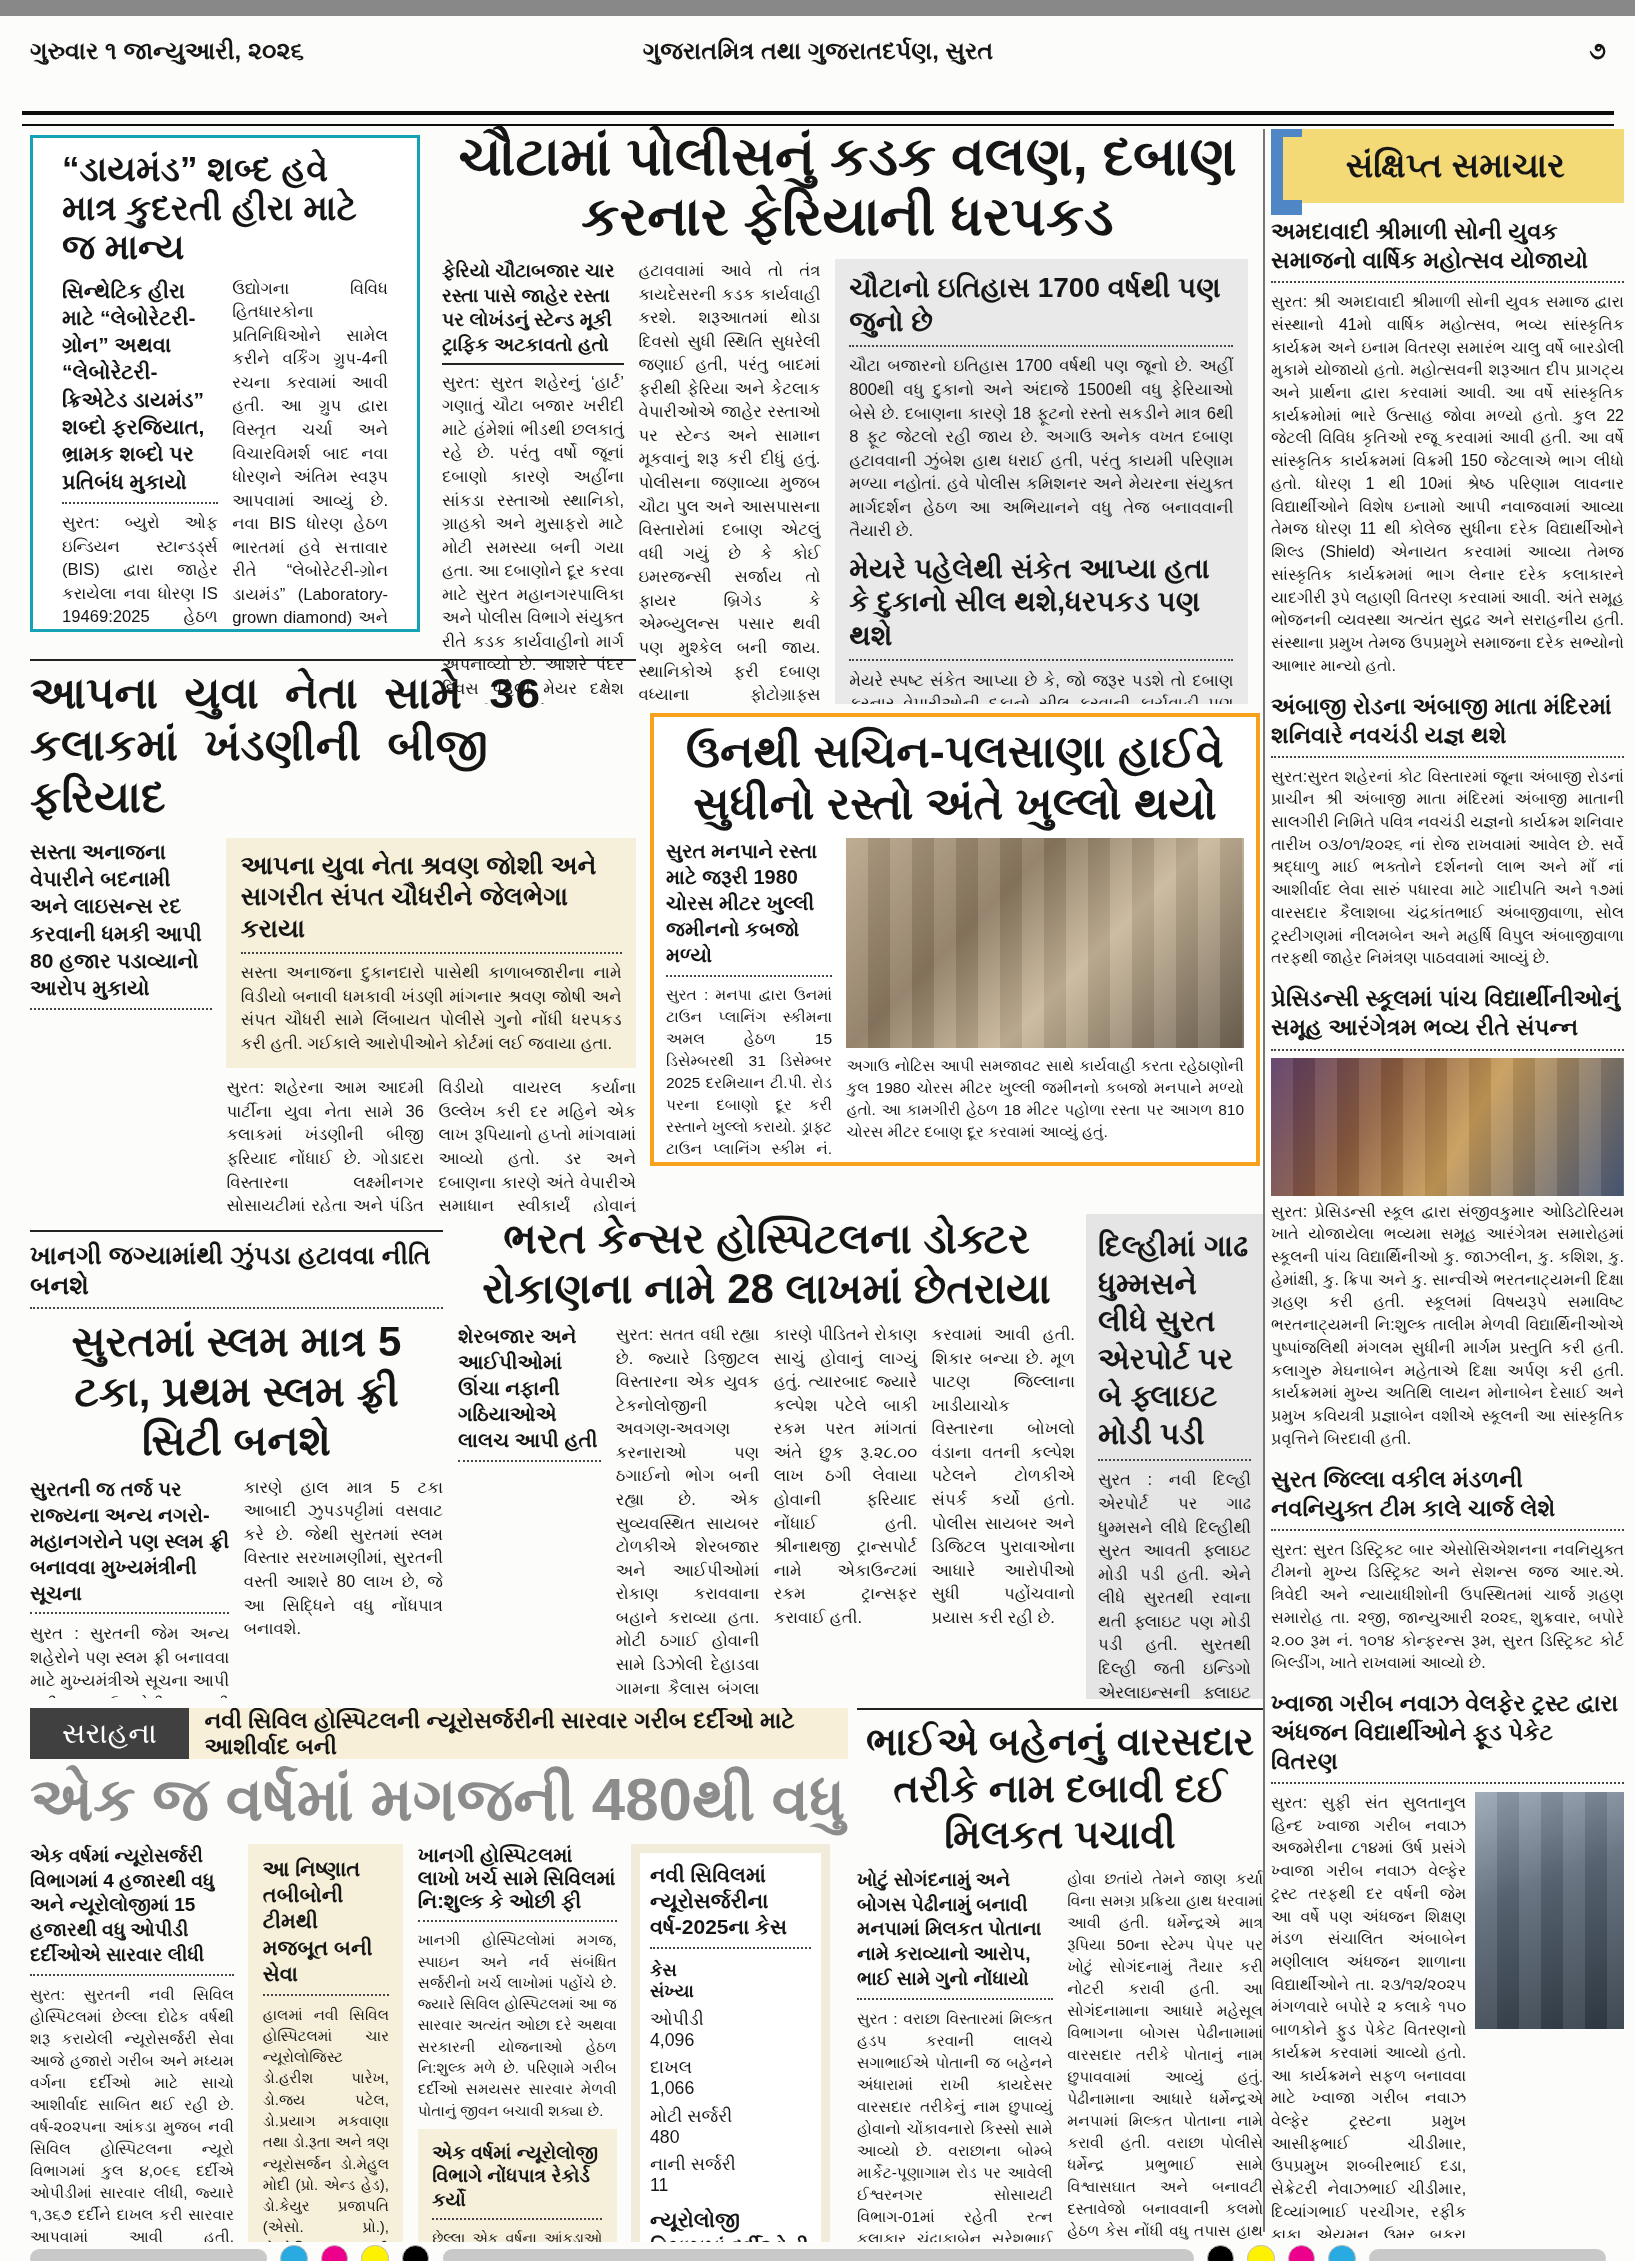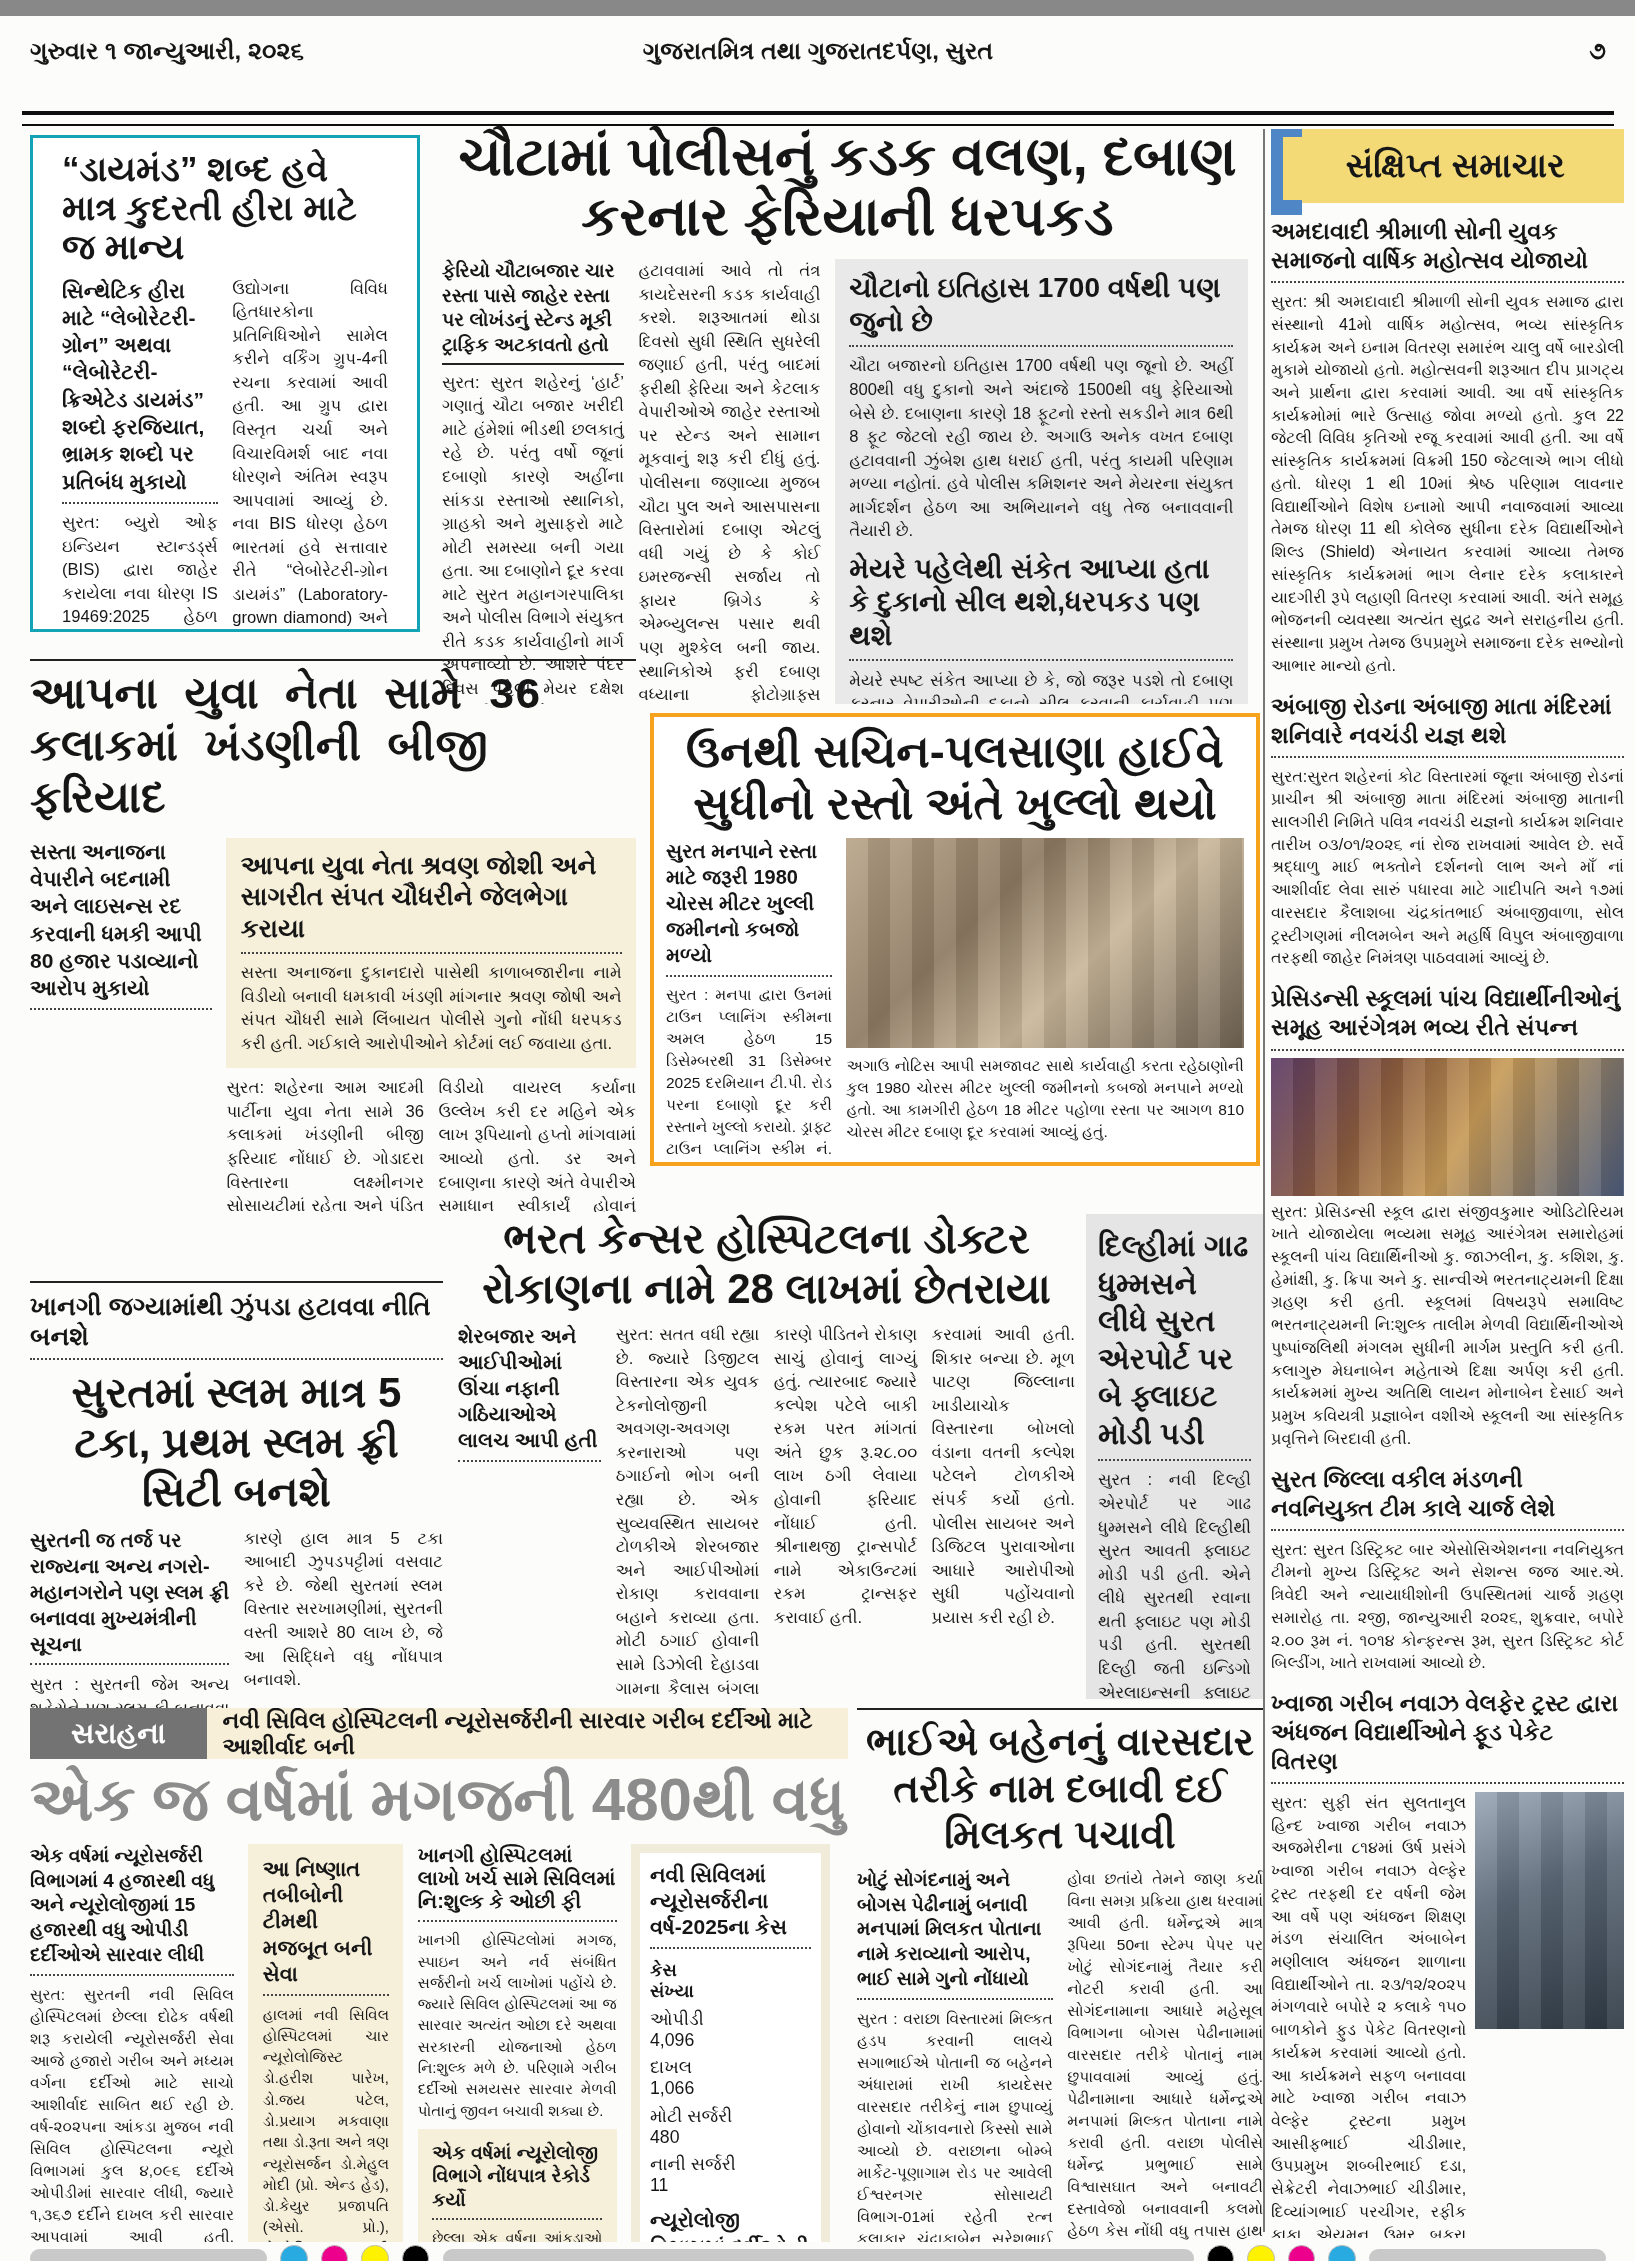--- a/index.html
+++ b/index.html
@@ -28,33 +28,33 @@
   .art-aap{left:30px;top:643px;width:606px;height:553px;}
   .art-aap h1{font-size:44px;line-height:1.18;font-family:Liberation Mono, monospace;}
   .creambox{background:#f6efd9;padding:12px 14.4px;box-sizing:border-box;}
   .creambox h3{font-size:25.4px;line-height:1.25;}
   
   .art-highway{left:650px;top:697px;width:610px;height:453px;border:4.4px solid #f6a21d;padding:8.8px 12px;box-sizing:border-box;background:#fff;}
   .art-highway h1{font-size:45px;line-height:1.15;text-align:center;}
   .photo{background:linear-gradient(135deg,#b9a58a 0%,#8d7a62 35%,#c9b79a 60%,#6e6252 100%);position:relative;}
   .photo:after{content:"";position:absolute;inset:0;background:repeating-linear-gradient(90deg,rgba(255,255,255,.08) 0 22px,rgba(0,0,0,.08) 22px 44px);}
   
-  .art-slum{left:30px;top:1265px;width:413px;height:468px;}
+  .art-slum{left:30px;top:1214px;width:413px;height:468px;}
   .kicker{font-size:25.4px;font-weight:bold;}
   .art-slum h1{font-size:42px;line-height:1.18;text-align:center;}
   
   .art-cancer{left:458px;top:1198px;width:617px;height:485px;}
   .art-cancer h1{font-size:42px;line-height:1.18;text-align:center;}
   
   .box-flight{left:1086px;top:1198px;width:177px;height:485px;background:#e5e5e5;padding:13.2px 12px;box-sizing:border-box;}
   .box-flight h3{font-size:30px;line-height:1.25;}
   
   .art-surgery{left:30px;top:1692px;width:818px;height:534px;}
   .badge-row{display:flex;align-items:stretch;height:51px;}
-  .badge{background:#737373;color:#fff;font-size:29px;font-weight:bold;display:flex;align-items:center;justify-content:center;width:177px;}
+  .badge{background:#404040;color:#fff;font-size:29px;font-weight:normal;display:flex;align-items:center;justify-content:center;width:159px;}
   .strip{background:#f8efd8;flex:1;display:flex;align-items:center;padding:0 15.5px;font-size:22.6px;font-weight:bold;}
   .gray-head{font-size:60px;font-weight:bold;color:#8c8c8c;line-height:1.05;margin-top:8.8px;white-space:nowrap;}
   .panel{background:#f1ecd9;padding:8.8px;box-sizing:border-box;}
   .tcard{background:#fff;padding:8.8px 10px;box-sizing:border-box;}
   .tcard h4{font-size:21px;line-height:1.25;}
   .trow{display:flex;justify-content:flex-end;font-size:17.7px;padding:3.3px 0;flex-direction:column;}
   .thead{font-weight:bold;}
   
   .art-property{left:857px;top:1692px;width:406px;height:534px;}
   .art-property h1{font-size:39px;line-height:1.2;text-align:center;}

